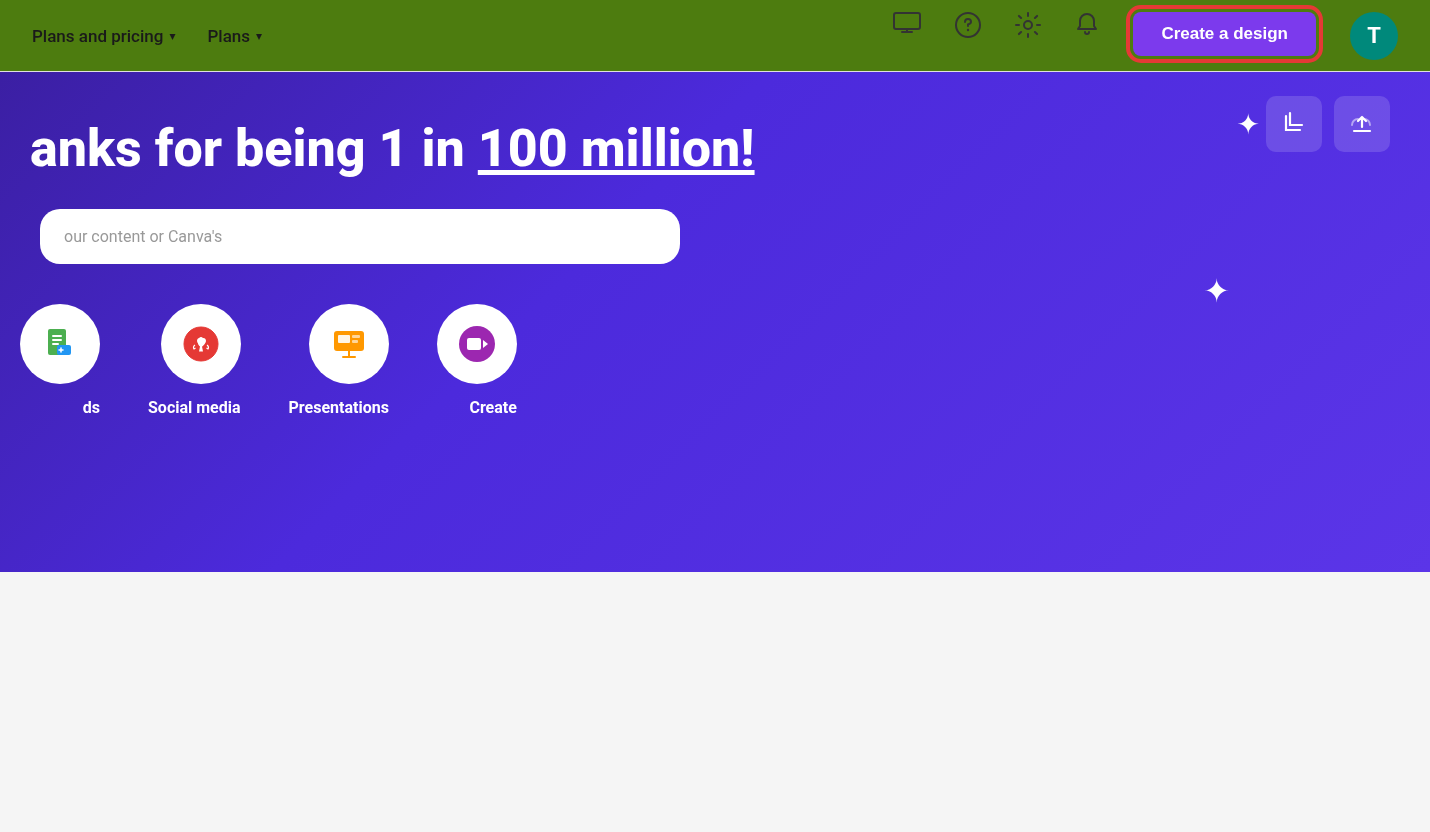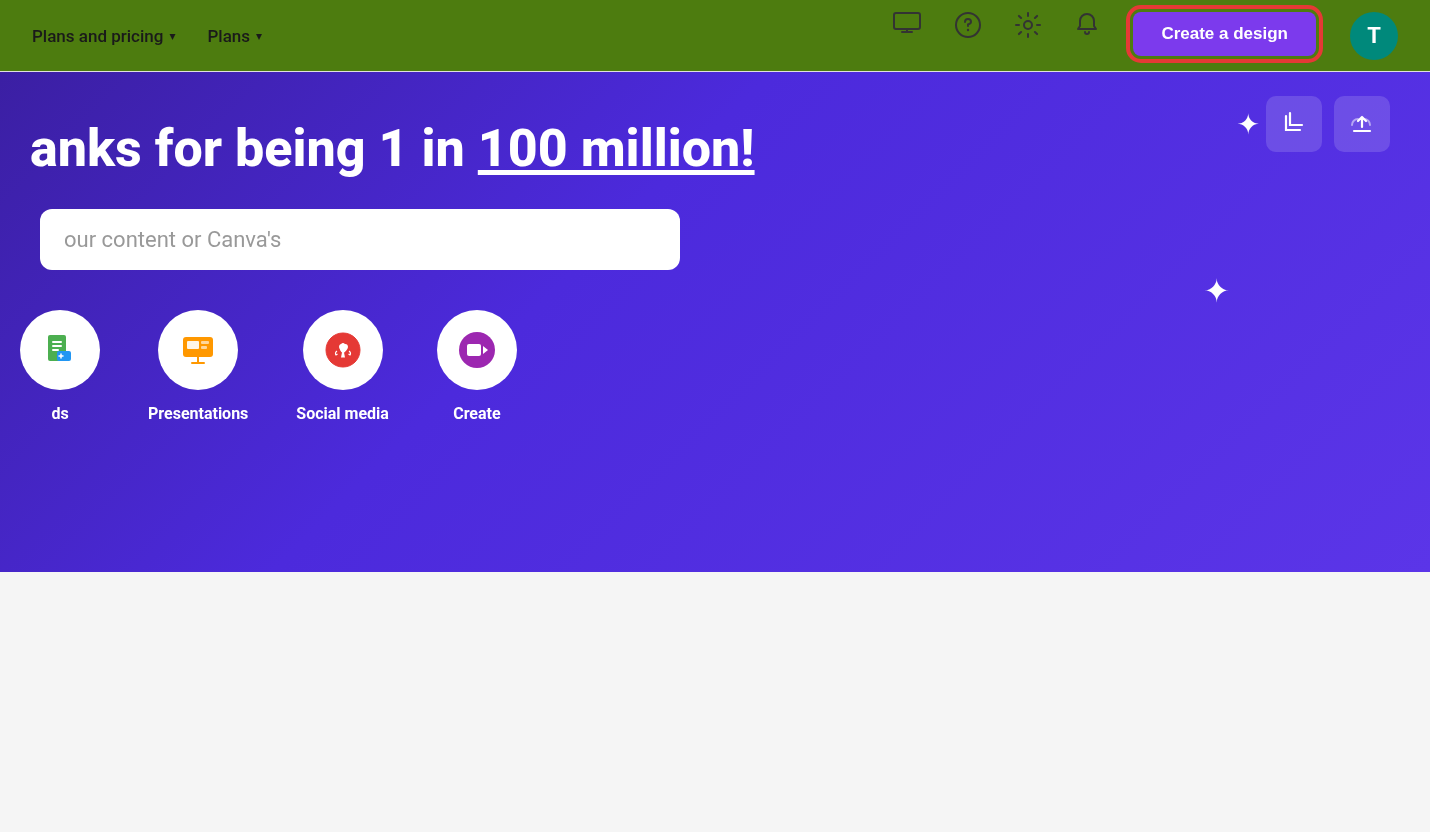--- a/index.html
+++ b/index.html
@@ -90,25 +90,25 @@
       margin-bottom: 32px;
       line-height: 1.1;
       margin-top: 8px;
     }
     .hero-title .highlight {
       text-decoration: underline;
       text-underline-offset: 4px;
     }
     .search-bar {
       background: #fff;
-      border-radius: 12px;
+      border-radius: 20px;
       padding: 18px 24px;
       width: 640px;
       margin-left: 20px;
-      font-size: 22px;
+      font-size: 16px;
       color: #999;
     }
     .hero-actions {
       position: absolute;
       top: 24px;
       right: 40px;
       display: flex;
       gap: 12px;
     }
     .hero-action-btn {
@@ -143,21 +143,21 @@
     .categories {
       display: flex;
       align-items: center;
       gap: 48px;
       margin-top: 40px;
       padding-left: 20px;
     }
     .category-item {
       display: flex;
       flex-direction: column;
-      align-items: center;
+      align-items: flex-end;
       gap: 14px;
       cursor: pointer;
     }
     .category-icon {
       width: 80px;
       height: 80px;
       border-radius: 50%;
       background: #fff;
       display: flex;
       align-items: center;
@@ -264,49 +264,49 @@
           <rect x="11" y="14" width="10" height="2" rx="1" fill="white"></rect>
           <rect x="11" y="18" width="7" height="2" rx="1" fill="white"></rect>
           <rect x="16" y="20" width="14" height="10" rx="2" fill="#2196F3"></rect>
           <path d="M20 23v4M18 25h4" stroke="white" stroke-width="1.5" stroke-linecap="round"></path>
         </svg>
       </div>
       <span class="category-label">ds</span>
     </div>
 
     <div class="category-item">
+      <div class="category-icon icon-social">
+        <svg width="42" height="42" viewBox="0 0 42 42" fill="none">
+          <circle cx="21" cy="21" r="17" fill="#e53935"></circle>
+          <path d="M21 14c-1.5 0-3 1.5-3 5 0 2 .8 3.5 2 4.5l-1 5h4l-1-5c1.2-1 2-2.5 2-4.5 0-3.5-1.5-5-3-5z" fill="white"></path>
+          <path d="M15 22c-1.5 1-2 2.5-1 4l1.5-1" stroke="white" stroke-width="1.2"></path>
+          <path d="M27 22c1.5 1 2 2.5 1 4l-1.5-1" stroke="white" stroke-width="1.2"></path>
+          <circle cx="21" cy="21" r="17" fill="none" stroke="#e53935" stroke-width="1"></circle>
+
+          <path d="M17 18c0-2 1.2-3 2.5-3 .8 0 1.5.4 2 1 .5-.6 1.2-1 2-1 1.3 0 2.5 1 2.5 3 0 2-2.5 4.5-4.5 6-2-1.5-4.5-4-4.5-6z" fill="white"></path>
+        </svg>
+      </div>
+      <span class="category-label">Social media</span>
+    </div>
+
+    <div class="category-item">
       <div class="category-icon icon-presentations">
         <svg width="42" height="42" viewBox="0 0 42 42" fill="none">
           <rect x="6" y="8" width="30" height="20" rx="3" fill="#FF9800"></rect>
           <rect x="10" y="12" width="12" height="8" rx="1" fill="white" opacity="0.9"></rect>
           <rect x="24" y="12" width="8" height="3" rx="1" fill="white" opacity="0.6"></rect>
           <rect x="24" y="17" width="6" height="3" rx="1" fill="white" opacity="0.6"></rect>
           <line x1="21" y1="28" x2="21" y2="34" stroke="#FF9800" stroke-width="2"></line>
           <line x1="15" y1="34" x2="27" y2="34" stroke="#FF9800" stroke-width="2" stroke-linecap="round"></line>
         </svg>
       </div>
       <span class="category-label">Presentations</span>
     </div>
 
     <div class="category-item">
-      <div class="category-icon icon-social">
-        <svg width="42" height="42" viewBox="0 0 42 42" fill="none">
-          <circle cx="21" cy="21" r="17" fill="#e53935"></circle>
-          <path d="M21 14c-1.5 0-3 1.5-3 5 0 2 .8 3.5 2 4.5l-1 5h4l-1-5c1.2-1 2-2.5 2-4.5 0-3.5-1.5-5-3-5z" fill="white"></path>
-          <path d="M15 22c-1.5 1-2 2.5-1 4l1.5-1" stroke="white" stroke-width="1.2"></path>
-          <path d="M27 22c1.5 1 2 2.5 1 4l-1.5-1" stroke="white" stroke-width="1.2"></path>
-          <circle cx="21" cy="21" r="17" fill="none" stroke="#e53935" stroke-width="1"></circle>
-
-          <path d="M17 18c0-2 1.2-3 2.5-3 .8 0 1.5.4 2 1 .5-.6 1.2-1 2-1 1.3 0 2.5 1 2.5 3 0 2-2.5 4.5-4.5 6-2-1.5-4.5-4-4.5-6z" fill="white"></path>
-        </svg>
-      </div>
-      <span class="category-label">Social media</span>
-    </div>
-
-    <div class="category-item">
       <div class="category-icon icon-videos">
         <svg width="42" height="42" viewBox="0 0 42 42" fill="none">
           <circle cx="21" cy="21" r="18" fill="#9C27B0"></circle>
           <rect x="11" y="15" width="14" height="12" rx="2" fill="white"></rect>
           <path d="M27 17l5 4-5 4V17z" fill="white"></path>
         </svg>
       </div>
       <span class="category-label">Create</span>
     </div>
 

